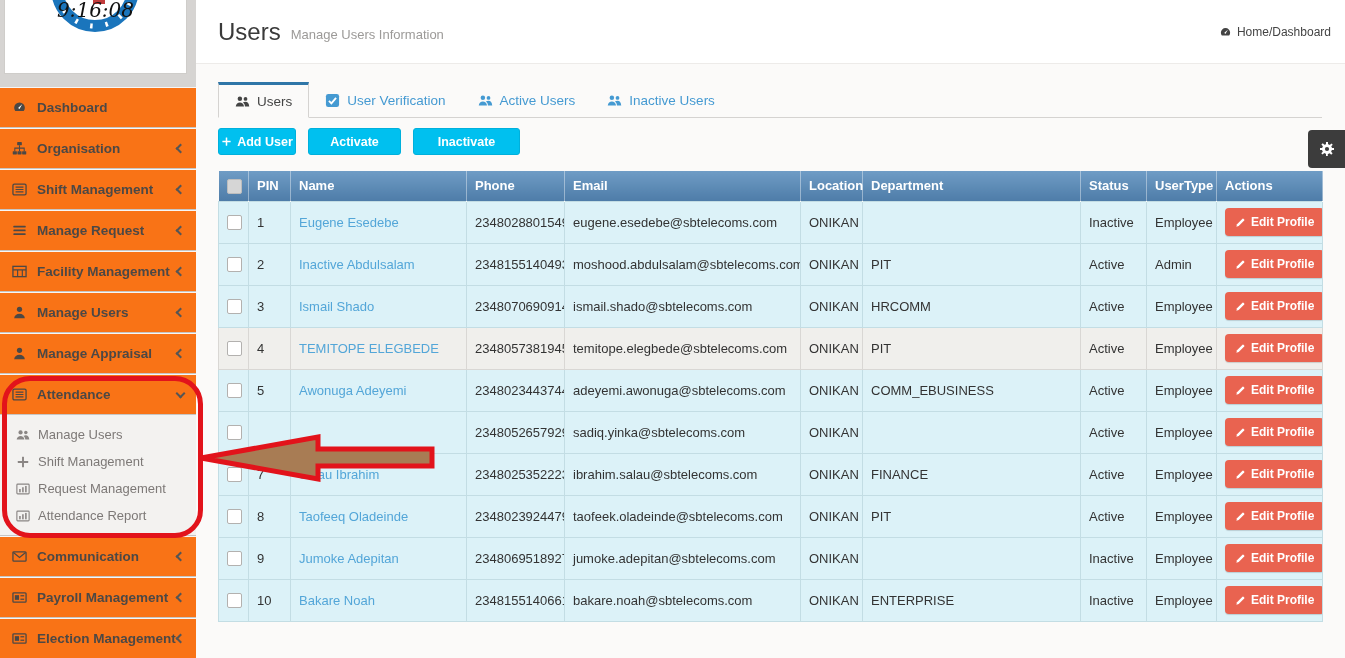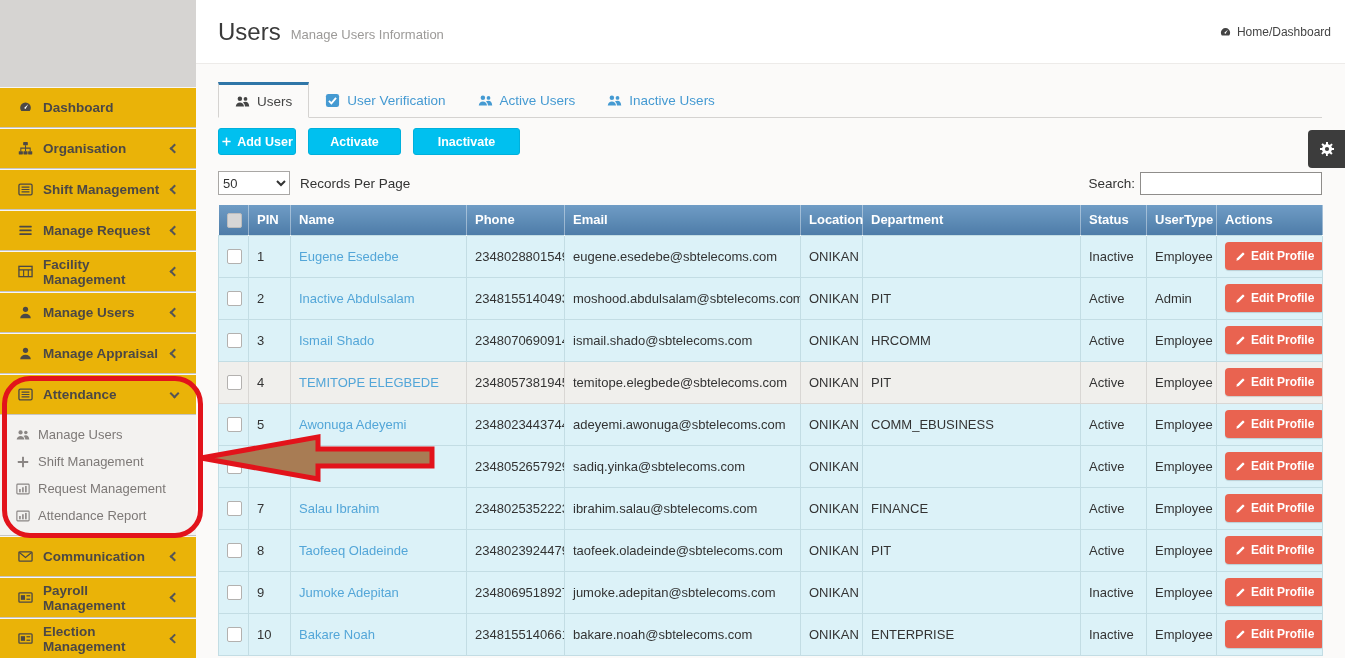--- a/index.html
+++ b/index.html
@@ -7,21 +7,21 @@
   body {
     font-family: "Liberation Sans", sans-serif;
     background:#fbfaf9; position:relative; color:#333;
   }
   
   .sidebar { position:absolute; left:0; top:0; width:196px; height:658px; background:#d6d4d2; }
   .clock-card { position:absolute; left:4px; top:0; width:183px; height:74px; background:#fff; border:1px solid #cfcdca; border-top:none; text-align:center; overflow:hidden; }
   .clock-card svg { display:block; margin:0 auto; }
   .clock-time { font-family:"DejaVu Serif", serif; font-style:italic; font-size:20px; color:#111; margin-top:-40px; }
   .menu { position:absolute; top:87px; left:0; width:196px; }
-  .menu-item { display:flex; align-items:center; height:41px; padding:0 18px; background:#eab308; border-top:1px solid #f7f6f5; border-bottom:1px solid #c7c5c3; color:#4c4845; font-size:13.5px; font-weight:700; cursor:pointer; }
+  .menu-item { display:flex; align-items:center; height:41px; padding:0 12px; background:#f97316; border-top:1px solid #f7f6f5; border-bottom:1px solid #c7c5c3; color:#4c4845; font-size:13.5px; font-weight:700; cursor:pointer; }
   .menu-item .ico { margin-right:10px; color:#4c4845; }
   .menu-label { flex:0 1 auto; }
   .chev { width:7px; height:7px; border-left:2px solid #555; border-bottom:2px solid #555; margin-left:auto; }
   .chev.left { transform:rotate(45deg); }
   .chev.down { transform:rotate(-45deg); margin-top:-3px; }
   .submenu { background:#f3f2f0; padding:6px 0 6px 0; border-bottom:1px solid #c7c5c3; }
   .submenu-item { display:flex; align-items:center; height:27px; padding:0 12px 0 16px; color:#7d7977; font-size:13px; cursor:pointer; }
   .submenu-item .ico { margin-right:8px; color:#8a8684; }
   .ico { display:inline-flex; }
   .ico svg { width:15px; height:15px; }
@@ -68,20 +68,28 @@
   .edit-btn .ico { color:#fff; } .edit-btn .ico svg { width:11px; height:11px; }
 
   
   .annot-rect { position:absolute; left:2px; top:376px; width:201px; height:162px; border:5px solid #e2131b; border-radius:28px; z-index:50; pointer-events:none; }
   .annot-arrow { position:absolute; left:196px; top:432px; width:242px; height:52px; z-index:51; pointer-events:none; }
 </style>
 </head>
 <body>
 
 <div class="sidebar">
+  <div class="clock-card">
+    <svg width="181" height="38" viewBox="0 0 181 38">
+      <rect x="88" y="0" width="12" height="4" fill="#c23b3b"></rect>
+      <circle cx="90" cy="-12" r="38" fill="none" stroke="#1a75bc" stroke-width="12"></circle>
+      <circle cx="90" cy="-12" r="38" fill="none" stroke="#ffffff" stroke-width="5" stroke-dasharray="2.5 13"></circle>
+    </svg>
+    <div class="clock-time">9:16:08</div>
+  </div>
   <div class="menu">
       <div class="menu-item">
         <span class="ico">
           <svg viewBox="0 0 16 16">
             <path fill="currentColor" d="M8 2.6a5.7 5.7 0 0 0-5.7 5.7c0 1.3.45 2.5 1.2 3.5h9a5.7 5.7 0 0 0 1.2-3.5A5.7 5.7 0 0 0 8 2.6z"></path>
             <path fill="#fff" d="M7.3 7.6l3.6-3-2.3 3.9a.9.9 0 1 1-1.3-.9z"></path>
           </svg>
         </span>
         <span class="menu-label">Dashboard</span>
       </div>
@@ -348,28 +356,20 @@
 
   <button class="gear-btn">
     <span class="ico">
         <svg viewBox="0 0 16 16">
           <path fill="currentColor" d="M7 1h2v2.2a5 5 0 0 1 1.8.75l1.56-1.56 1.41 1.41-1.56 1.56A5 5 0 0 1 13 7h2v2h-2.2a5 5 0 0 1-.75 1.8l1.56 1.56-1.41 1.41-1.56-1.56a5 5 0 0 1-1.84.79V15H7v-2.2a5 5 0 0 1-1.8-.75l-1.56 1.56-1.41-1.41 1.56-1.56A5 5 0 0 1 3 9H1V7h2.2a5 5 0 0 1 .75-1.8L2.39 3.6 3.8 2.19l1.56 1.56A5 5 0 0 1 7 3.2z"></path>
           <circle cx="8" cy="8" r="2.1" fill="#3c3c3c"></circle>
         </svg>
       </span>
   </button>
 
-  <div class="controls-row">
-    <select class="records-select"><option>50</option></select>
-    <span class="records-label">Records Per Page</span>
-    <div class="search-wrap">
-      <span class="search-label">Search:</span>
-      <input class="search-input" type="text" value="" style="">
-    </div>
-  </div>
 
   <table class="users-table">
     <colgroup>
         <col style="width: 30px;">
         <col style="width: 42px;">
         <col style="width: 176px;">
         <col style="width: 98px;">
         <col style="width: 236px;">
         <col style="width: 62px;">
         <col style="width: 218px;">

